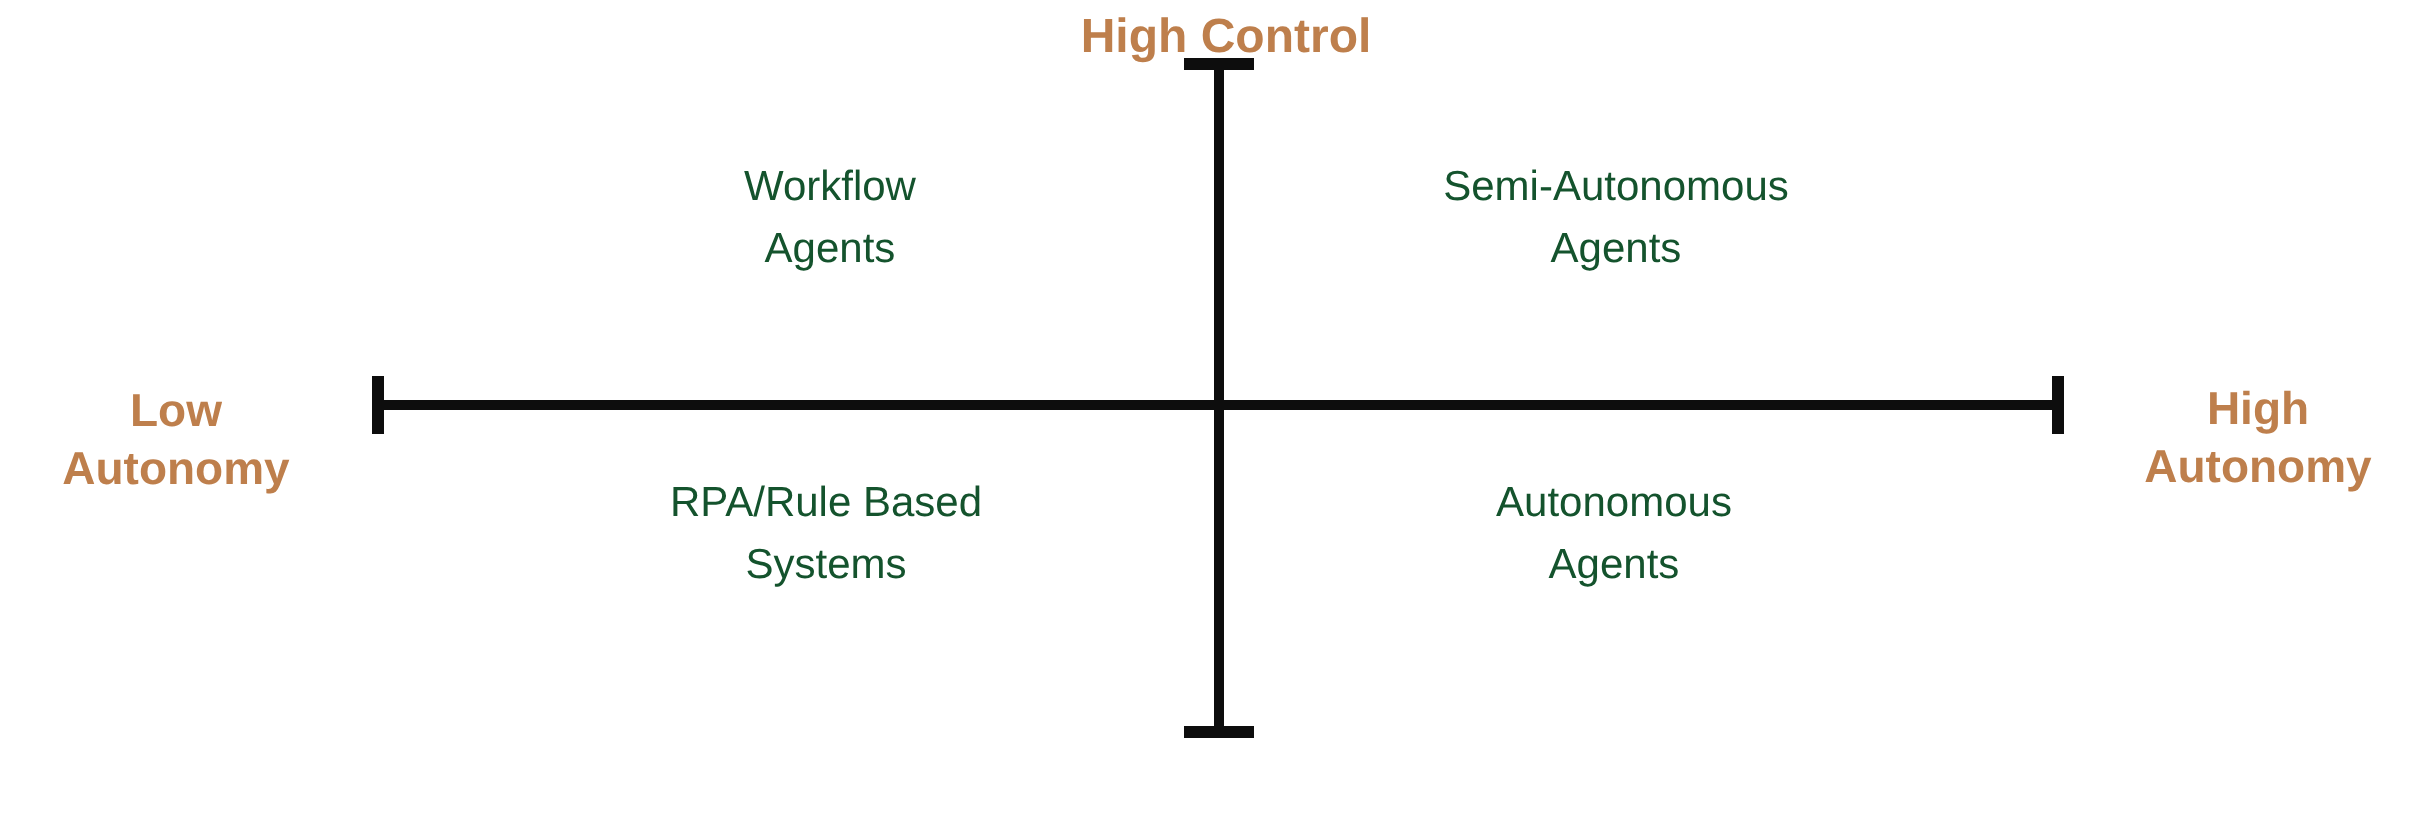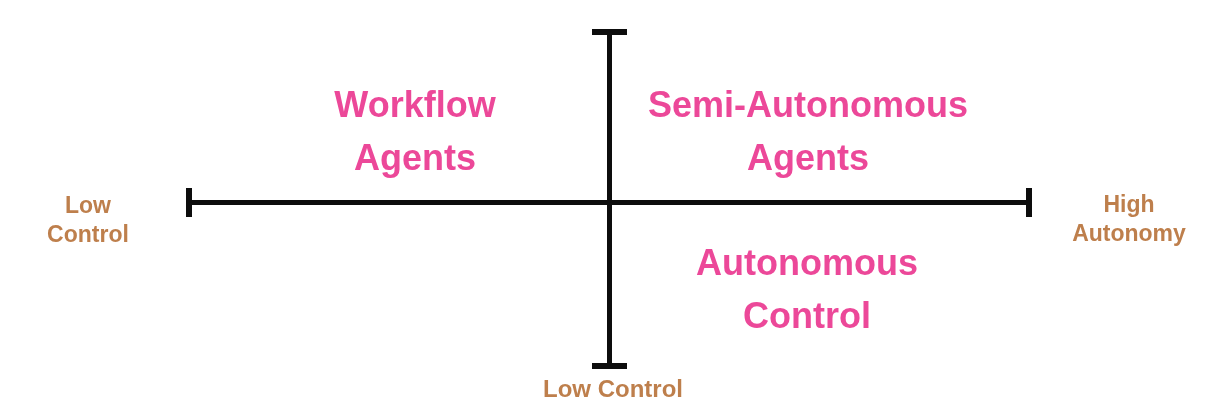--- a/index.html
+++ b/index.html
@@ -98,23 +98,23 @@
   .label-high-autonomy {
     left: 1042px;
     top: 190px;
     width: 174px;
     font-size: 23px;
   }
 
   
   .quadrant-label {
     position: absolute;
-    color: #ec4899;
-    font-weight: bold;
-    font-size: 36px;
+    color: #14532d;
+    font-weight: normal;
+    font-size: 21px;
     line-height: 1.48;
     text-align: center;
     white-space: pre-line;
   }
   .quad-top-left {
     left: 245px;
     top: 78px;
     width: 340px;
   }
   .quad-top-right {
@@ -140,32 +140,34 @@
 <div class="matrix-canvas">
 
   <div class="axis-horizontal"></div>
   <div class="axis-vertical"></div>
 
   <div class="cap-left"></div>
   <div class="cap-right"></div>
   <div class="cap-top"></div>
   <div class="cap-bottom"></div>
 
+  <div class="axis-label label-high-control">High Control</div>
 
-  <div class="axis-label label-low-control">Low Control</div>
 
   <div class="axis-label label-low-autonomy">Low
-Control</div>
+Autonomy</div>
 
   <div class="axis-label label-high-autonomy">High
 Autonomy</div>
 
   <div class="quadrant-label quad-top-left">Workflow
 Agents</div>
 
   <div class="quadrant-label quad-top-right">Semi-Autonomous
 Agents</div>
 
+  <div class="quadrant-label quad-bottom-left">RPA/Rule Based
+Systems</div>
 
   <div class="quadrant-label quad-bottom-right">Autonomous
-Control</div>
+Agents</div>
 
 </div>
 
 </body></html>

